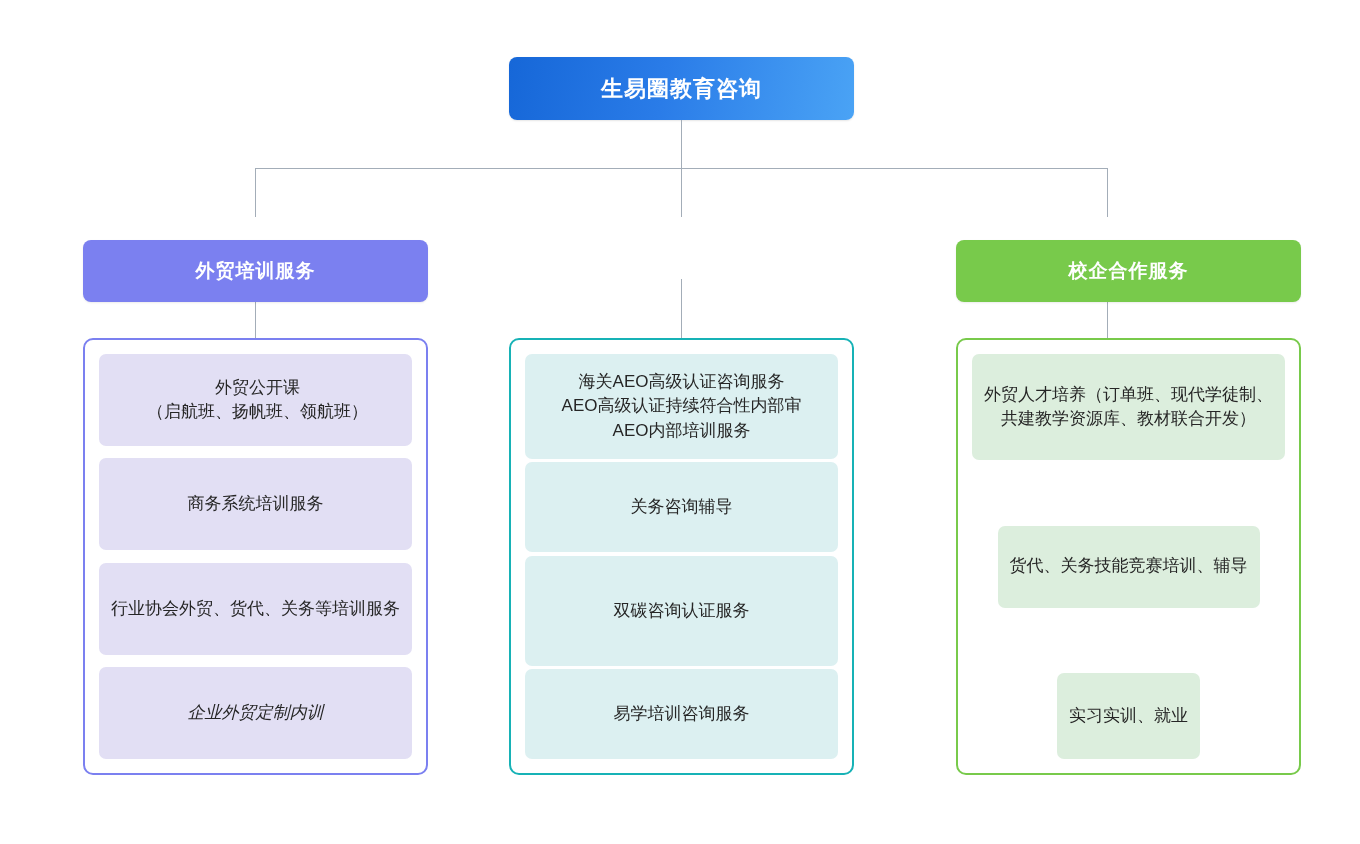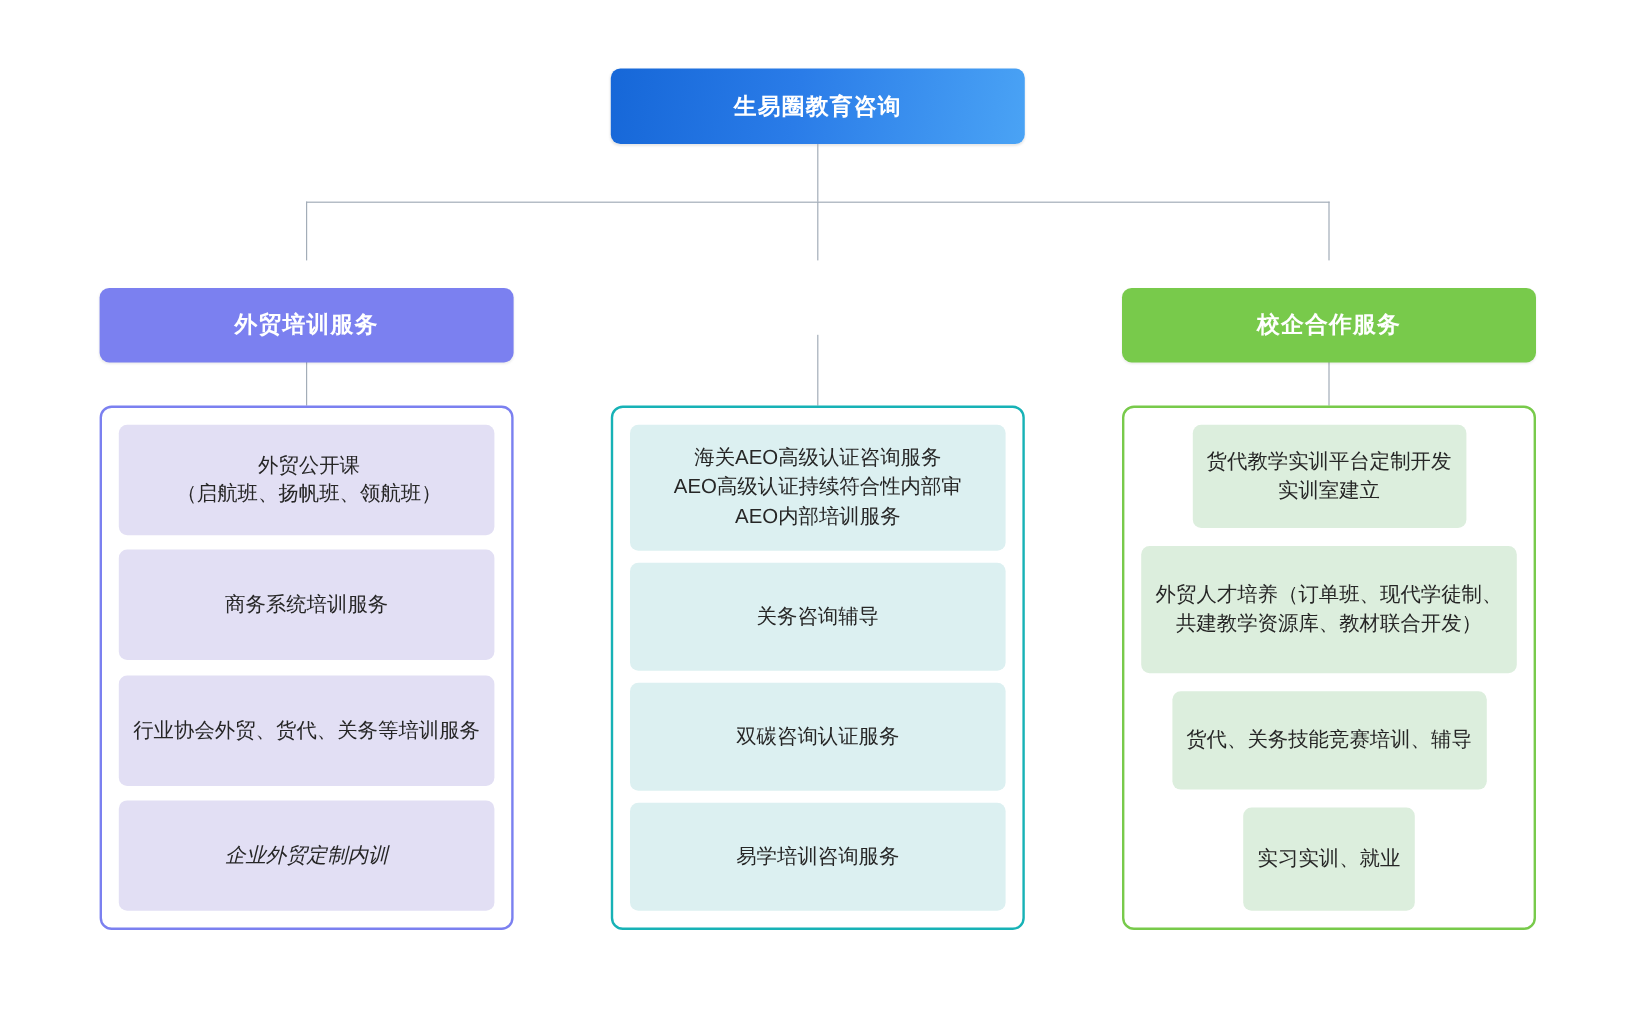--- a/index.html
+++ b/index.html
@@ -32,21 +32,21 @@
     height: 63px;
     border-radius: 8px;
     background: linear-gradient(100deg, #1667d8 0%, #2a7ce8 45%, #4aa3f5 100%);
     display: flex;
     align-items: center;
     justify-content: center;
     box-shadow: 0 1px 2px rgba(0,0,0,0.10);
   }
   .root-node-label {
     color: #ffffff;
-    font-size: 19px;
+    font-size: 22px;
     font-weight: bold;
     letter-spacing: 1px;
   }
 
   
   .conn {
     position: absolute;
     background: #a3adb8;
   }
   .conn-v { width: 1px; }
@@ -98,21 +98,21 @@
     padding: 8px 12px;
     font-size: 17px;
     line-height: 1.42;
     color: #262626;
     white-space: pre-line;
   }
 
   
   .col-1 { left: 83px; }
   .col-2 { left: 509px; }
-  .col-3 { left: 935px; align-items: center; }
+  .col-3 { left: 956px; align-items: center; }
 
   
   .accent-purple { background: #7b80f0; }
   .accent-teal   { background: #17b2b6; }
   .accent-green  { background: #78ca4b; }
 
   .border-purple { border-color: #7b80f0; }
   .border-teal   { border-color: #17b2b6; }
   .border-green  { border-color: #78ca4b; }
 
@@ -156,29 +156,27 @@
     <div class="item chip-purple" style="height:92px;">行业协会外贸、货代、关务等培训服务</div>
     <div class="item chip-purple" style="height:92px;font-style:italic;">企业外贸定制内训</div>
   </div>
 
 
   <div class="col-box col-2 border-teal">
     <div class="item chip-teal" style="height:105px;">海关AEO高级认证咨询服务
 AEO高级认证持续符合性内部审
 AEO内部培训服务</div>
     <div class="item chip-teal" style="height:90px;">关务咨询辅导</div>
-    <div class="item chip-teal" style="height:90px;">双碳咨询认证服务</div>
+    <div class="item chip-teal" style="height:110px;">双碳咨询认证服务</div>
     <div class="item chip-teal" style="height:90px;">易学培训咨询服务</div>
   </div>
 
   <div class="col-header col-3 accent-green">
     <span class="col-header-label">校企合作服务</span>
   </div>
 
   <div class="col-box col-3 border-green">
-    <div class="item chip-green" style="height:86px;">货代教学实训平台定制开发
-实训室建立</div>
     <div class="item chip-green" style="height:106px;">外贸人才培养（订单班、现代学徒制、共建教学资源库、教材联合开发）</div>
     <div class="item chip-green" style="height:82px;">货代、关务技能竞赛培训、辅导</div>
     <div class="item chip-green" style="height:86px;">实习实训、就业</div>
   </div>
 
 </div>
 
 </body></html>

